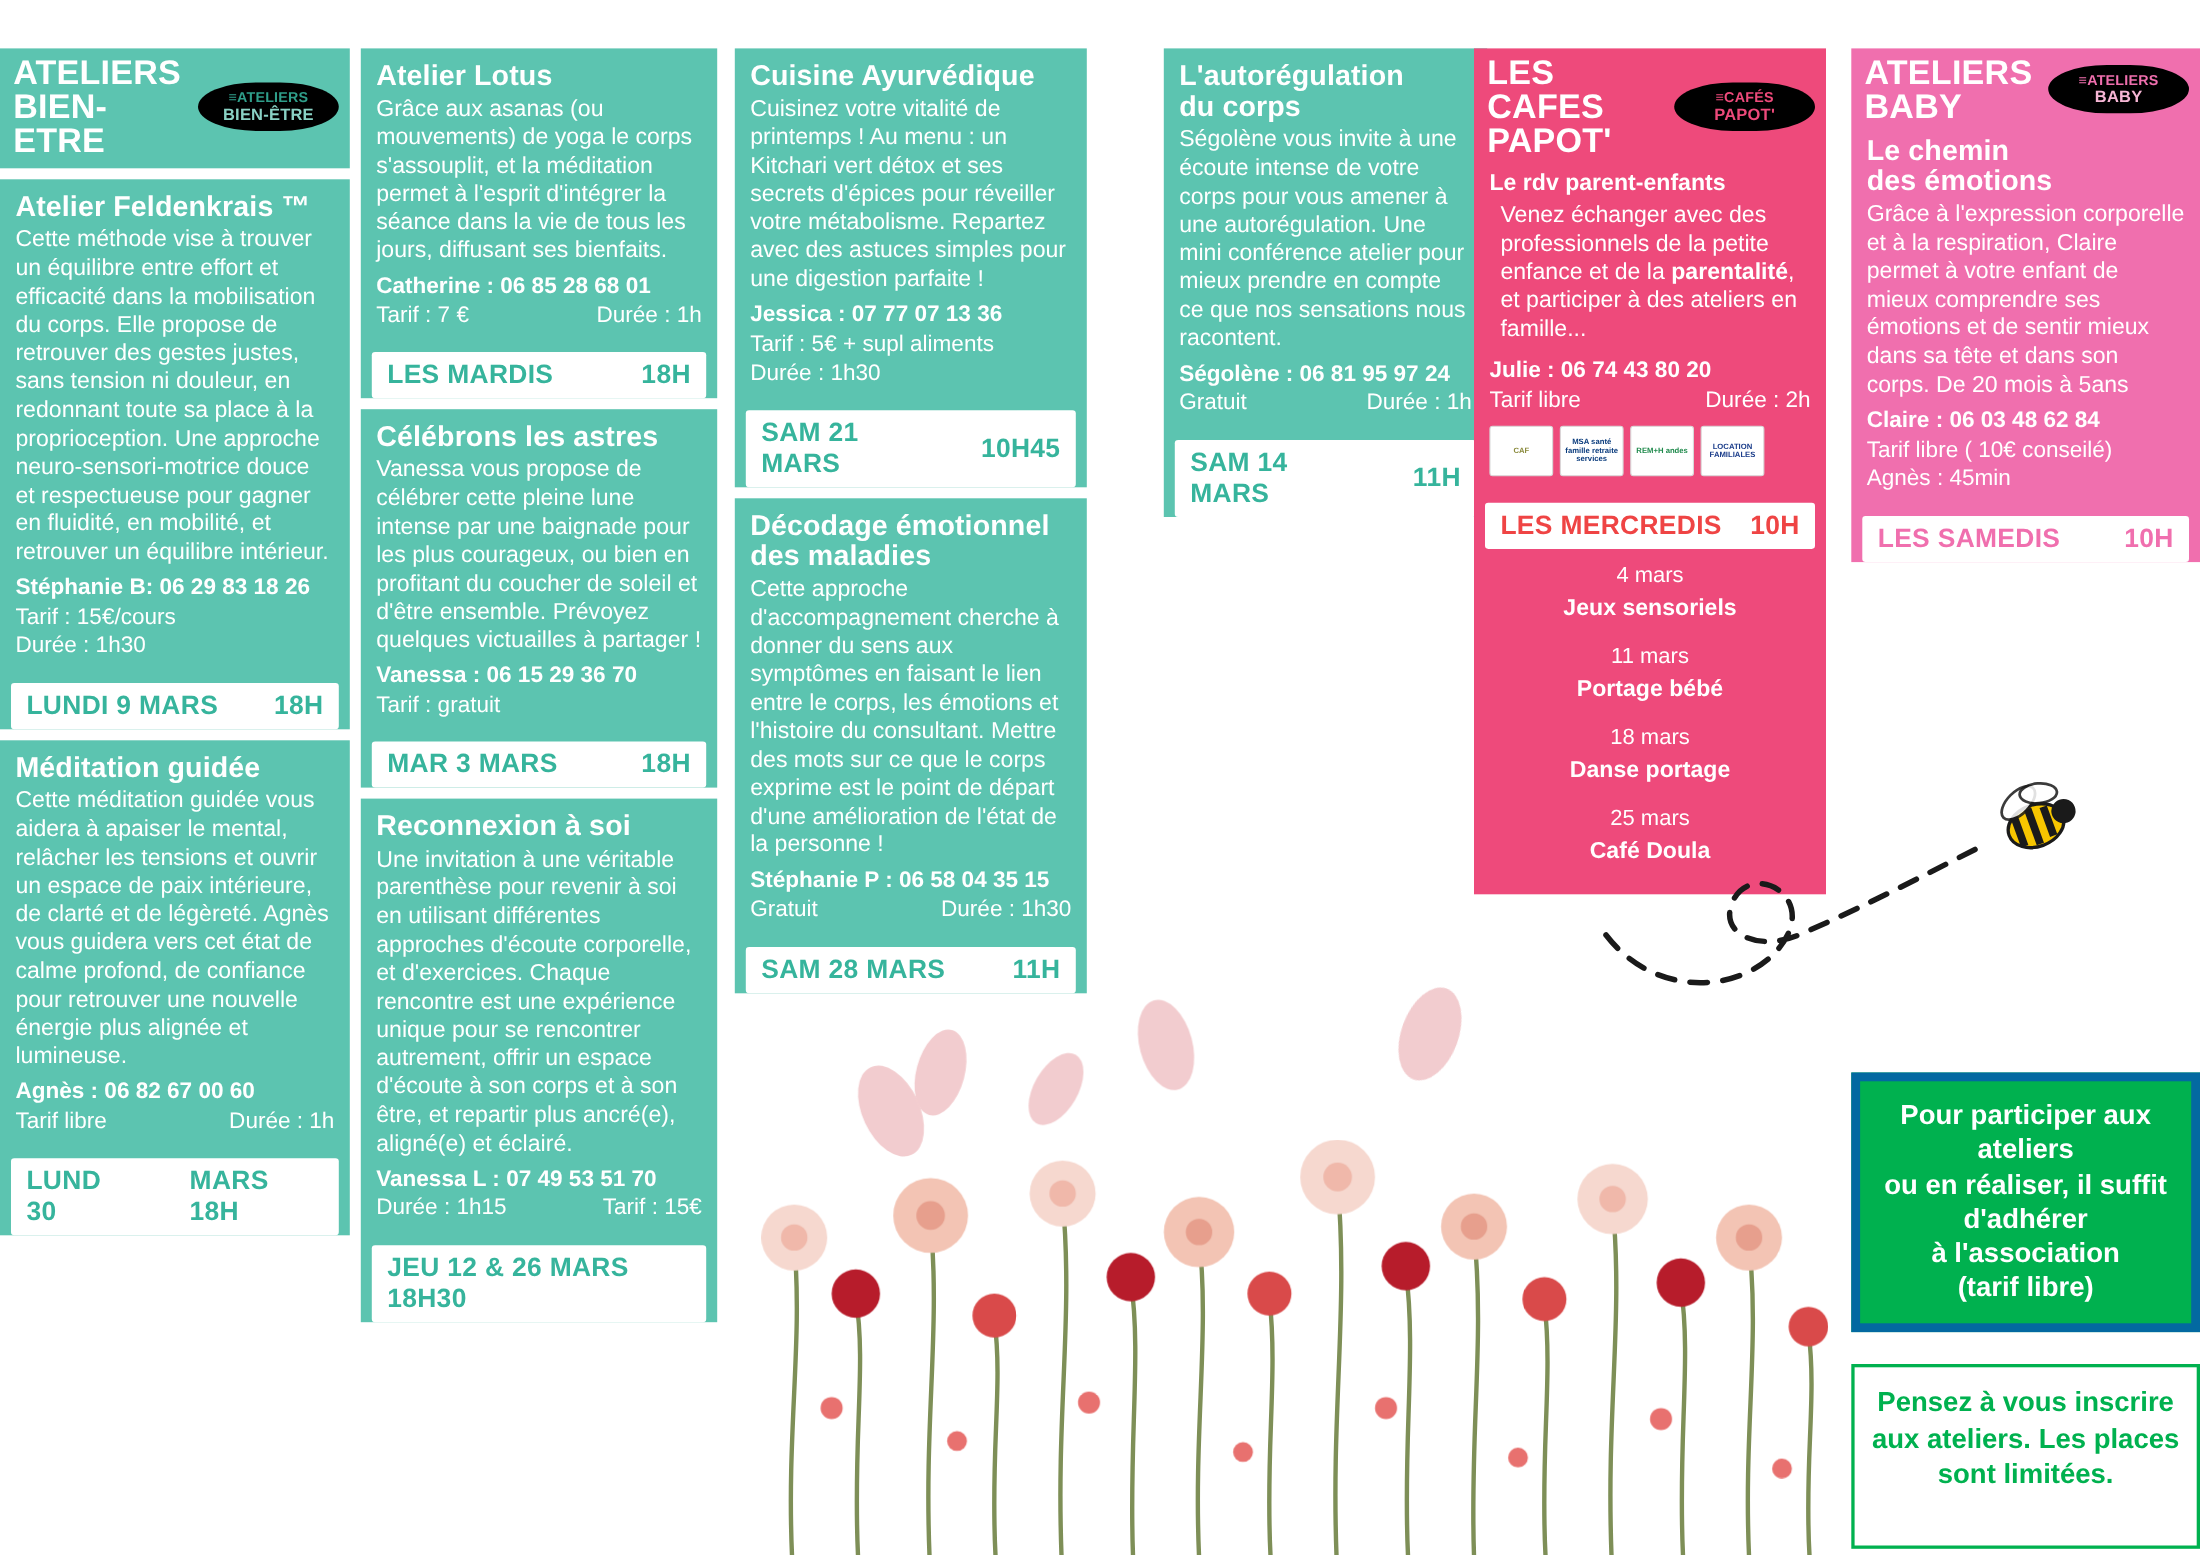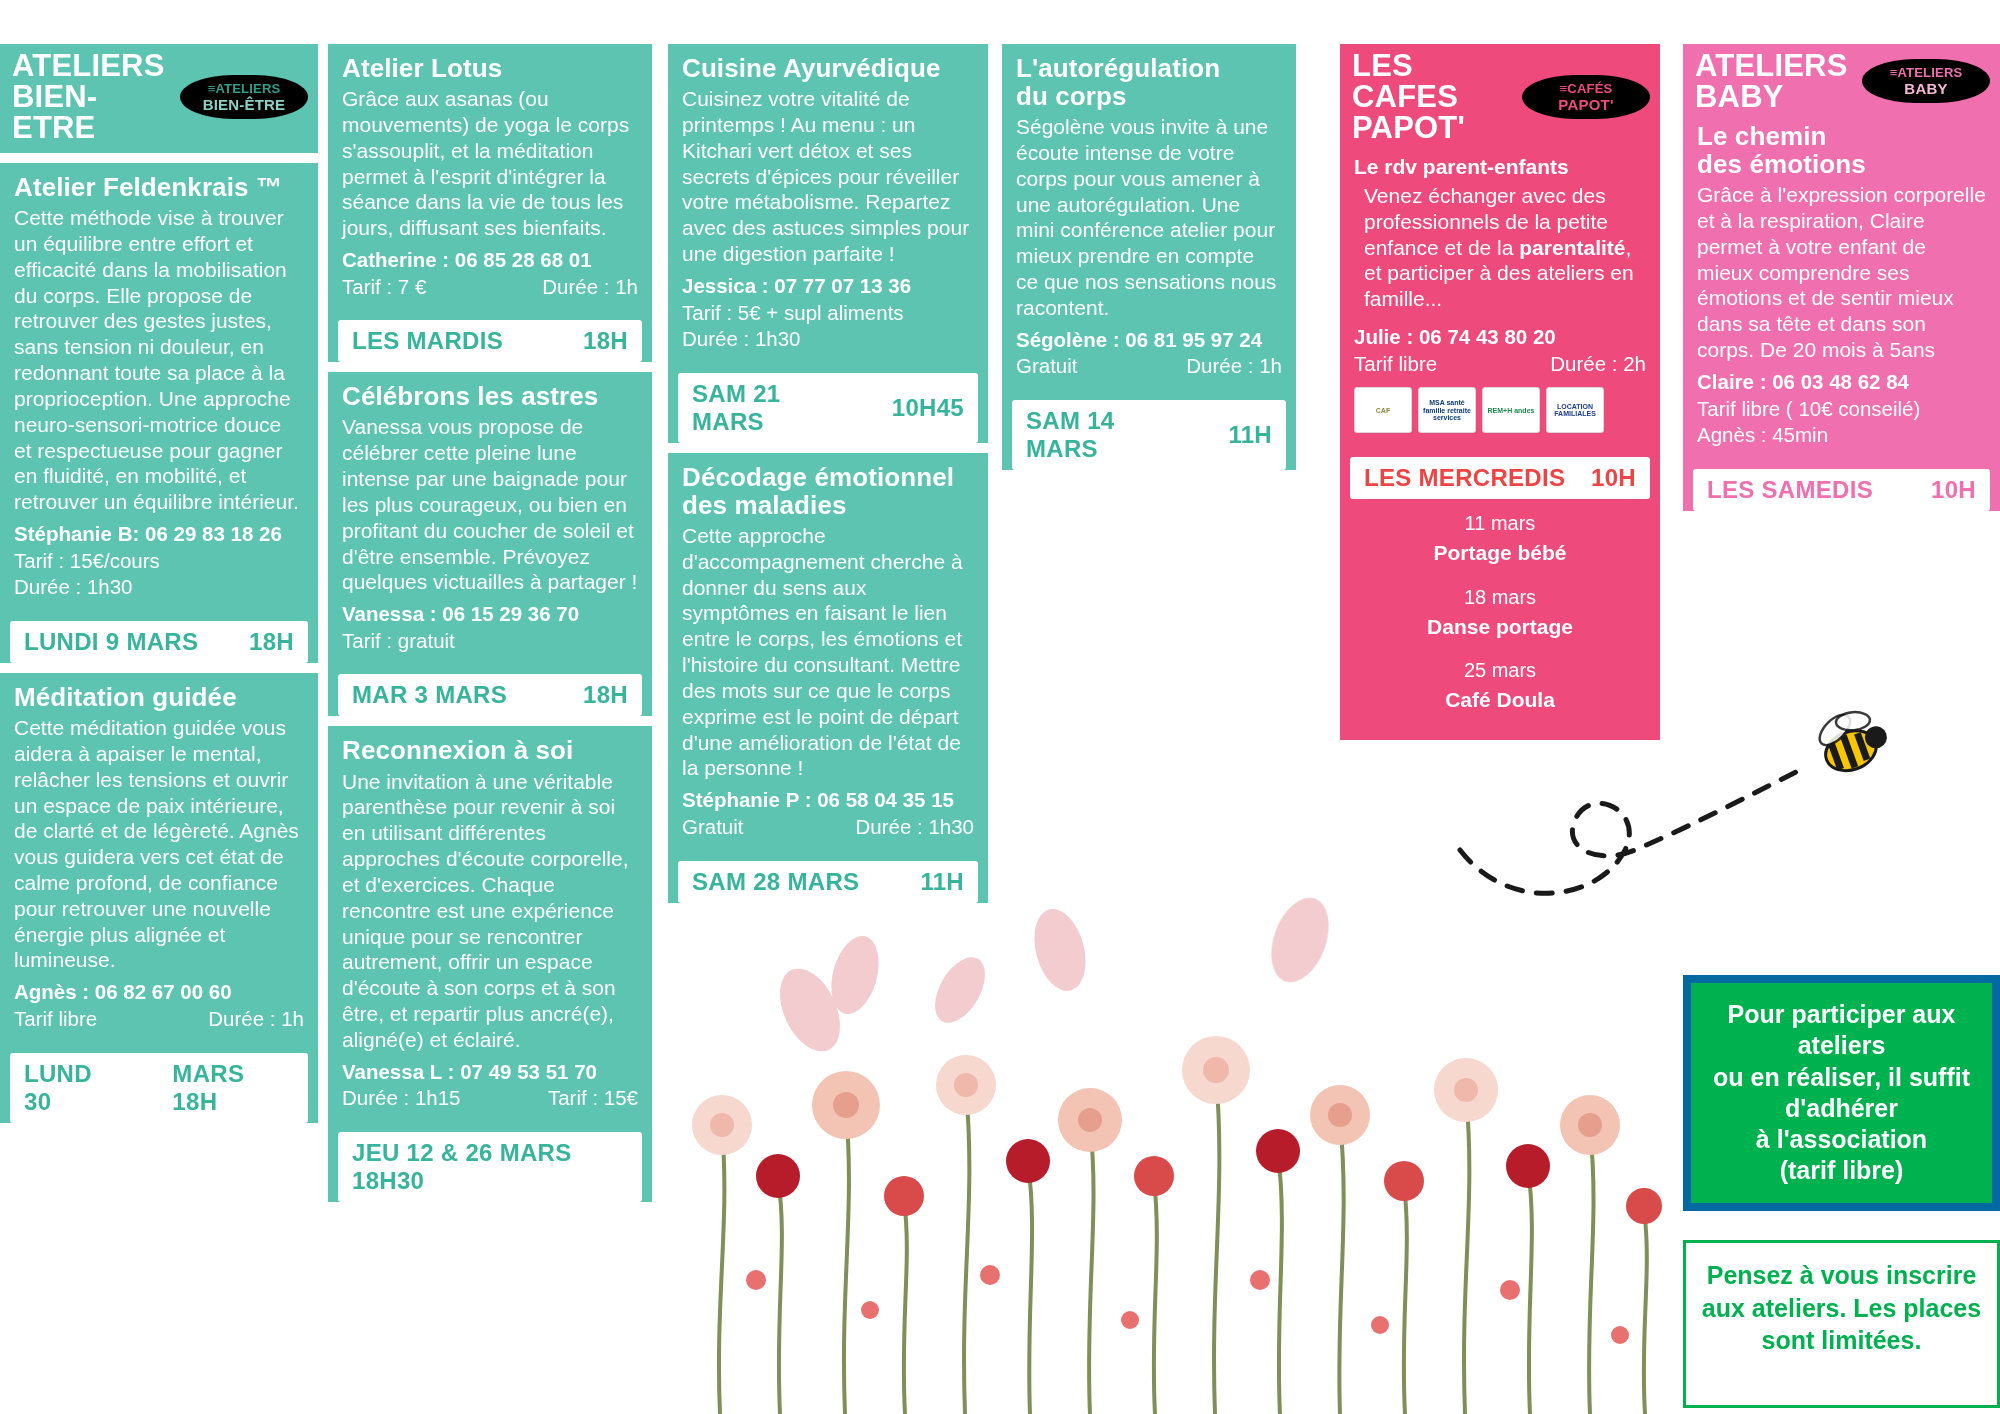--- a/index.html
+++ b/index.html
@@ -51,21 +51,21 @@
   .logo-pill .l1{font-size:13px;font-weight:bold;letter-spacing:.2px;}
   .logo-pill .l2{font-size:15px;font-weight:bold;letter-spacing:.2px;}
   .logo-teal .l1{color:#2f9e8a;} .logo-teal .l2{color:#8ad2c5;}
   .logo-pink .l1{color:#ee4a7b;} .logo-pink .l2{color:#ee4a7b;}
   .logo-hot .l1{color:#f06fae;} .logo-hot .l2{color:#f7b6d5;}
 
   
   #col1{left:0;width:318px;}
   #col2{left:328px;width:324px;}
   #col3{left:668px;width:320px;}
-  #col4{left:1002px;width:294px;}
+  #col4{left:1058px;width:294px;}
   #col5{left:1340px;width:320px;}
   #col6{left:1683px;width:317px;}
 
   
   .papot-sub{font-weight:bold;font-size:21px;margin:2px 0 4px 0;}
   .sponsors{display:flex;gap:6px;margin:10px 0 4px 0;flex-wrap:nowrap;}
   .sp{
     background:#ffffff;border:1px solid #d8d8d8;border-radius:3px;
     width:52px;height:40px;display:flex;align-items:center;justify-content:center;
     font-size:7px;font-weight:bold;text-align:center;line-height:1.05;padding:2px;
@@ -266,20 +266,24 @@
         <div class="sp b">MSA santé famille retraite services</div>
         <div class="sp c">REM+H andes</div>
         <div class="sp d">LOCATION FAMILIALES</div>
       </div>
     </div>
     <div class="datebar pink-txt">
       <span>LES MERCREDIS</span>
       <span>10H</span>
     </div>
     <div class="sched">
+      <div class="grp">
+        <div class="d">4 mars</div>
+        <div class="n">Jeux sensoriels</div>
+      </div>
       <div class="grp">
         <div class="d">11 mars</div>
         <div class="n">Portage bébé</div>
       </div>
       <div class="grp">
         <div class="d">18 mars</div>
         <div class="n">Danse portage</div>
       </div>
       <div class="grp">
         <div class="d">25 mars</div>

